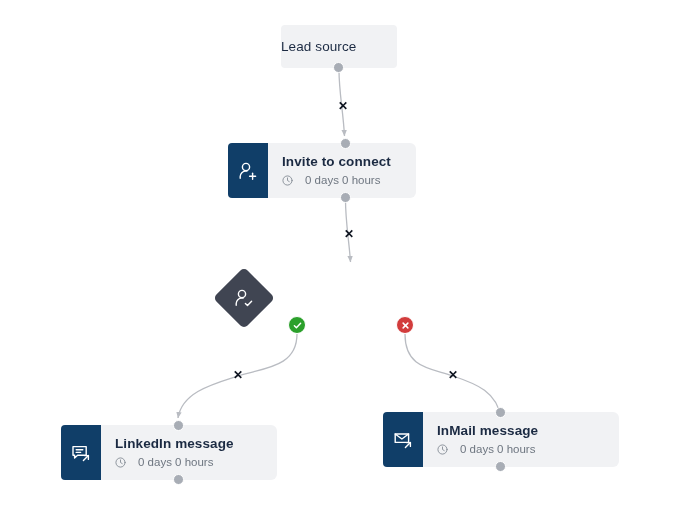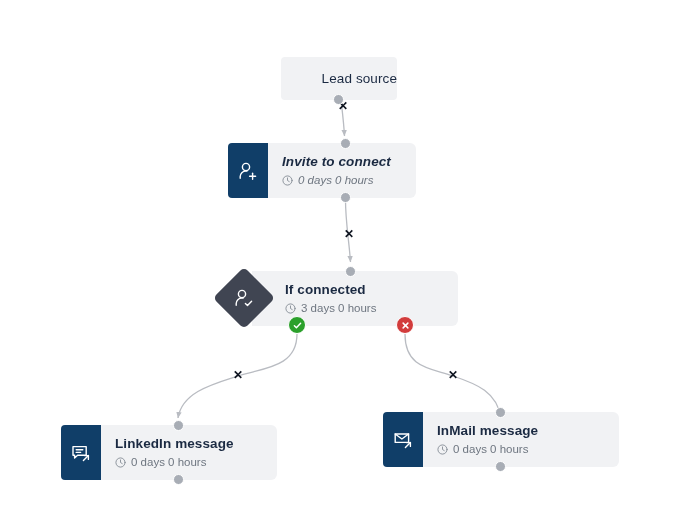--- a/index.html
+++ b/index.html
@@ -36,24 +36,23 @@
   
   .node {
     position: absolute;
     display: flex;
     align-items: stretch;
     background: #f1f2f4;
     border-radius: 6px;
     overflow: visible;
   }
   .node-plain {
-    justify-content: flex-end;
+    justify-content: flex-start;
     align-items: center;
     border-radius: 4px;
-    margin-top: 32px;
   }
 
   .node-icon {
     width: 40px;
     min-width: 40px;
     background: #103e68;
     border-radius: 4px 0 0 4px;
     display: flex;
     align-items: center;
     justify-content: center;
@@ -71,21 +70,21 @@
   .node-title {
     font-size: 13.5px;
     font-weight: bold;
     color: #1b2a42;
     line-height: 1.25;
     letter-spacing: 0.1px;
   }
   .node-sub {
     display: flex;
     align-items: center;
-    gap: 5px;
+    gap: 12px;
     font-size: 11.5px;
     color: #6e7680;
     margin-top: 3px;
     line-height: 1.2;
   }
   .clock-icon { display: block; }
 
   .plain-label {
     font-size: 13.5px;
     color: #1b2a42;
@@ -184,21 +183,21 @@
   <div class="edge-x" style="left:336px; top:99px;">✕</div>
   <div class="edge-x" style="left:342px; top:227px;">✕</div>
   <div class="edge-x" style="left:231px; top:368px;">✕</div>
   <div class="edge-x" style="left:446px; top:368px;">✕</div>
 
   <div class="node node-plain" style="left:281px; top:25px; width:116px; height:43px;">
     <span class="plain-label">Lead source</span>
     <span class="port" style="left:52px; top:37px;"></span>
   </div>
 
-  <div class="node" style="left:228px; top:143px; width:188px; height:55px;font-style:italic;">
+  <div class="node" style="left:228px; top:143px; width:188px; height:55px;">
     <div class="node-icon">
       <svg width="24" height="24" viewBox="0 0 24 24" fill="none" stroke="#ffffff" stroke-width="1.4" stroke-linecap="round" stroke-linejoin="round">
         <circle cx="10" cy="8" r="3.6"></circle>
         <path d="M4.2 19.2 v-1.6 a5.6 5.6 0 0 1 5.6 -5.6 h1.2"></path>
         <path d="M16.6 14.2 v6"></path>
         <path d="M13.6 17.2 h6"></path>
       </svg>
     </div>
     <div class="node-body">
       <div class="node-title">Invite to connect</div>
@@ -207,33 +206,20 @@
           <circle cx="6" cy="6" r="5"></circle>
           <path d="M6 3.2 V6 L7.9 7.2"></path>
         </svg>
         <span>0 days 0 hours</span>
       </div>
     </div>
     <span class="port" style="left:112px; top:-5px;"></span>
     <span class="port" style="left:112px; top:49px;"></span>
   </div>
 
-  <div class="node" style="left:252px; top:271px; width:206px; height:55px; border-radius:0 6px 6px 0;">
-    <div class="node-body" style="padding-left:33px;">
-      <div class="node-title">If connected</div>
-      <div class="node-sub">
-        <svg class="clock-icon" width="11" height="11" viewBox="0 0 12 12" fill="none" stroke="#868d96" stroke-width="1" stroke-linecap="round">
-          <circle cx="6" cy="6" r="5"></circle>
-          <path d="M6 3.2 V6 L7.9 7.2"></path>
-        </svg>
-        <span>3 days 0 hours</span>
-      </div>
-    </div>
-    <span class="port" style="left:93px; top:-5px;"></span>
-  </div>
 
   <div class="diamond-wrap" style="left:215px; top:269px;">
     <div class="diamond-shape"></div>
     <div class="diamond-glyph">
       <svg width="24" height="24" viewBox="0 0 24 24" fill="none" stroke="#ffffff" stroke-width="1.4" stroke-linecap="round" stroke-linejoin="round">
         <circle cx="10" cy="8" r="3.6"></circle>
         <path d="M4.2 19.2 v-1.6 a5.6 5.6 0 0 1 5.6 -5.6 h1.4"></path>
         <path d="M13.4 17.4 l2.1 2.1 l4.1 -4.3"></path>
       </svg>
     </div>

